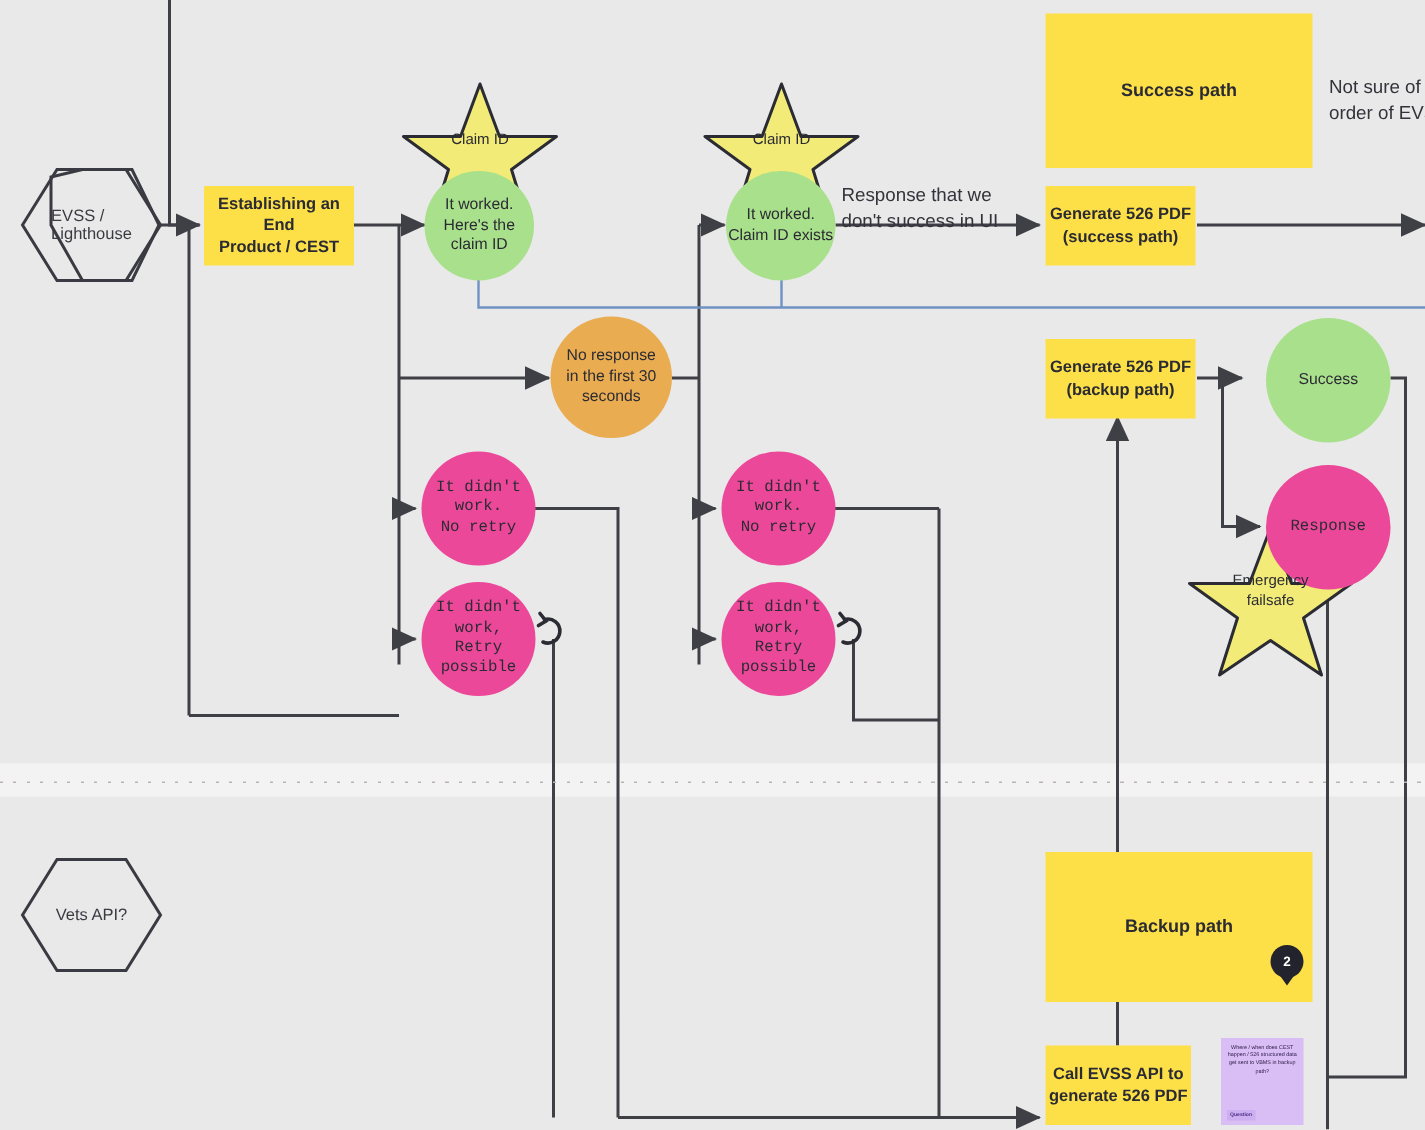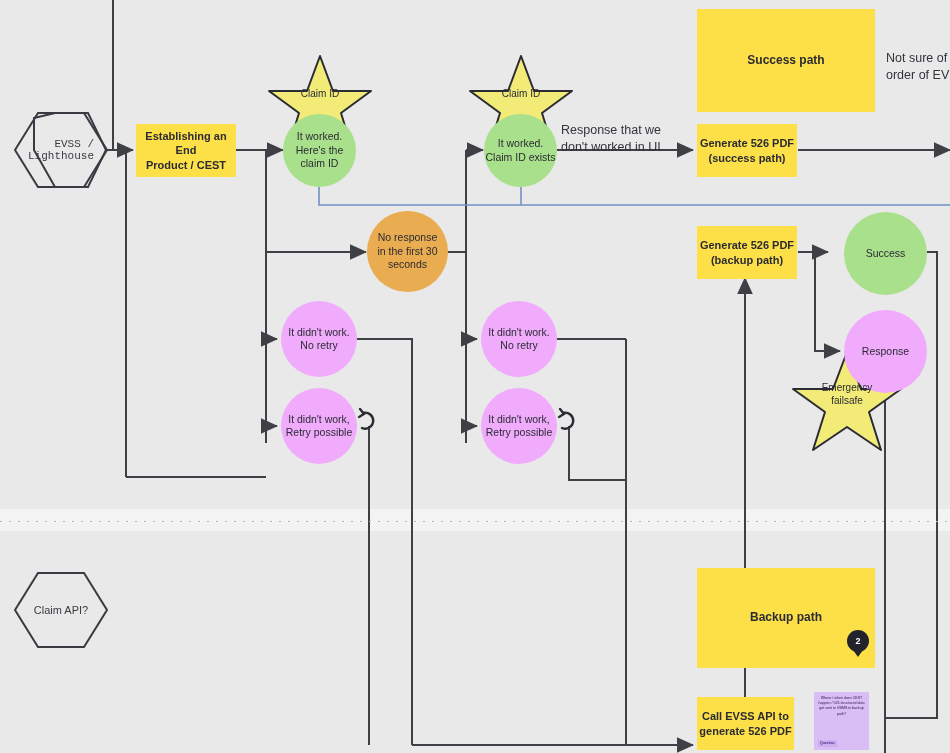--- a/index.html
+++ b/index.html
@@ -12,21 +12,21 @@
   svg.shapes { z-index:2; }
 
   .node { position:absolute; z-index:3; display:flex; align-items:center; justify-content:center;
           text-align:center; color:#2b2b33; line-height:1.28; }
 
   .rect { background:#fde047; font-size:11px;font-weight:bold; }
   .rect.big { font-size:12px; }
 
   .circle { border-radius:50%; font-size:10.5px; }
   .c-green  { background:#a9e08c; }
-  .c-pink   { background:#f0abfc; }
+  .c-pink   { background:#ec4899;font-family:Liberation Mono, monospace; }
   .c-orange { background:#e9ac51; }
 
   .hexwrap { position:absolute; z-index:3; display:flex; align-items:center; justify-content:center;
              font-size:11px; color:#3a3a42; }
 
   .star { position:absolute; z-index:4; display:flex; align-items:flex-start; justify-content:center;
           font-size:10px; color:#2b2b33; }
   .star .starlabel { position:relative; z-index:2; }
 
   .freetext { position:absolute; z-index:5; font-size:12.5px; color:#33333b;
@@ -143,25 +143,25 @@
       <path d="M363,413 A8,8 0 1 1 362,428"></path>
       <path d="M360,409 L364,414 L359,417"></path>
     </g>
     <g stroke="#2b2b33" stroke-width="2.4" fill="none" stroke-linecap="round">
       <path d="M563,413 A8,8 0 1 1 562,428"></path>
       <path d="M560,409 L564,414 L559,417"></path>
     </g>
   </svg>
 
   <div class="hexwrap" style="left:15px; top:113px; width:92px; height:74px;">
-    <span style="white-space:pre-line; text-align:right;font-family:Liberation Mono, monospace;">EVSS /
+    <span style="white-space:pre-line; text-align:left;">EVSS /
 Lighthouse</span>
   </div>
   <div class="hexwrap" style="left:15px; top:573px; width:92px; height:74px;">
-    <span style="white-space:pre-line; text-align:center;">Claim API?</span>
+    <span style="white-space:pre-line; text-align:center;">Vets API?</span>
   </div>
 
   <div class="node rect" style="left:136px; top:124px; width:100px; height:53px;">
     <span style="white-space:pre-line;">Establishing an End
 Product / CEST</span>
   </div>
 
   <div class="node rect big" style="left:697px; top:9px; width:178px; height:103px;">
     <span>Success path</span>
   </div>
@@ -236,21 +236,21 @@
   <div class="star" style="left:470px; top:56px; width:102px; height:93px; padding-top:32px;">
     <span class="starlabel">Claim ID</span>
   </div>
   <div class="star" style="left:793px; top:352px; width:108px; height:98px; padding-top:30px;">
     <span class="starlabel" style="white-space:pre-line; text-align:center; line-height:1.25;">Emergency
 failsafe</span>
   </div>
 
 
   <div class="freetext" style="left:561px; top:122px; width:150px;">Response that we
-don't worked in UI</div>
+don't success in UI</div>
 
   <div class="freetext" style="left:886px; top:50px; width:140px;">Not sure of th
 order of EVSS</div>
 
   <div class="note" style="left:814px; top:692px; width:55px; height:58px;">
     <div>Where / when does CEST happen / 526 structured data get sent to VBMS in backup path?</div>
     <div class="tag">Question</div>
   </div>
 
   <div class="pin" style="left:847px; top:630px;">

